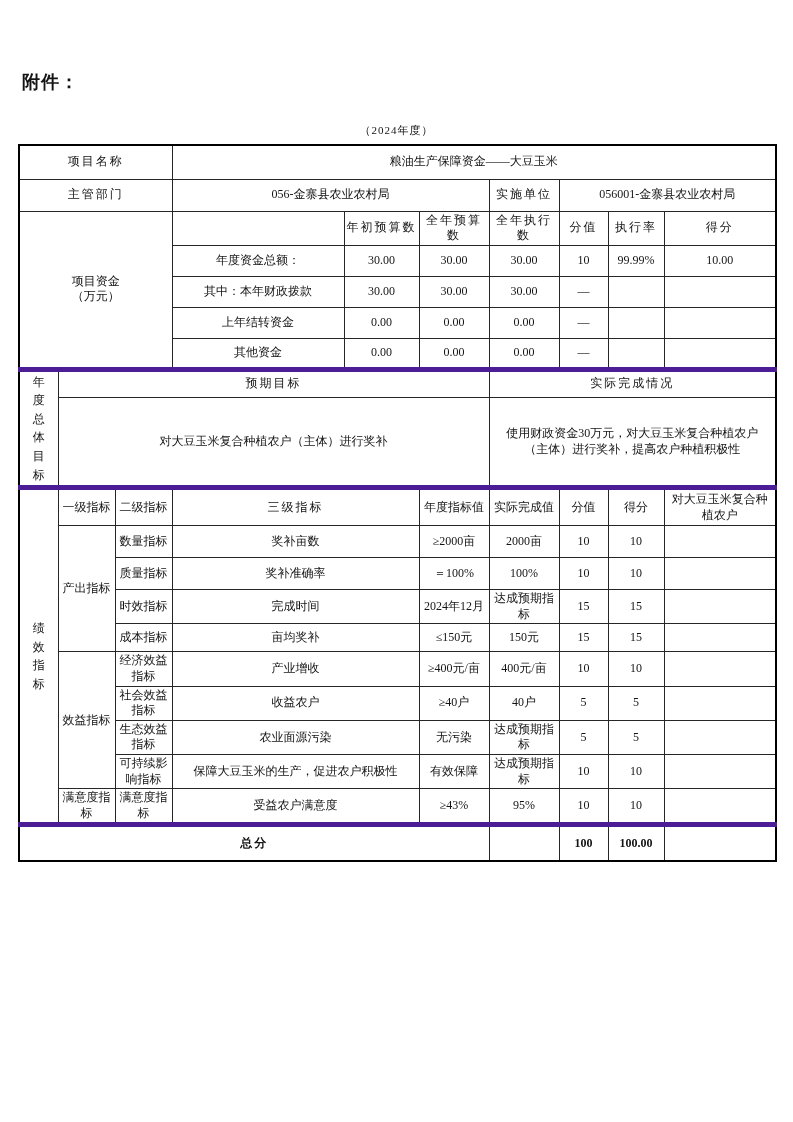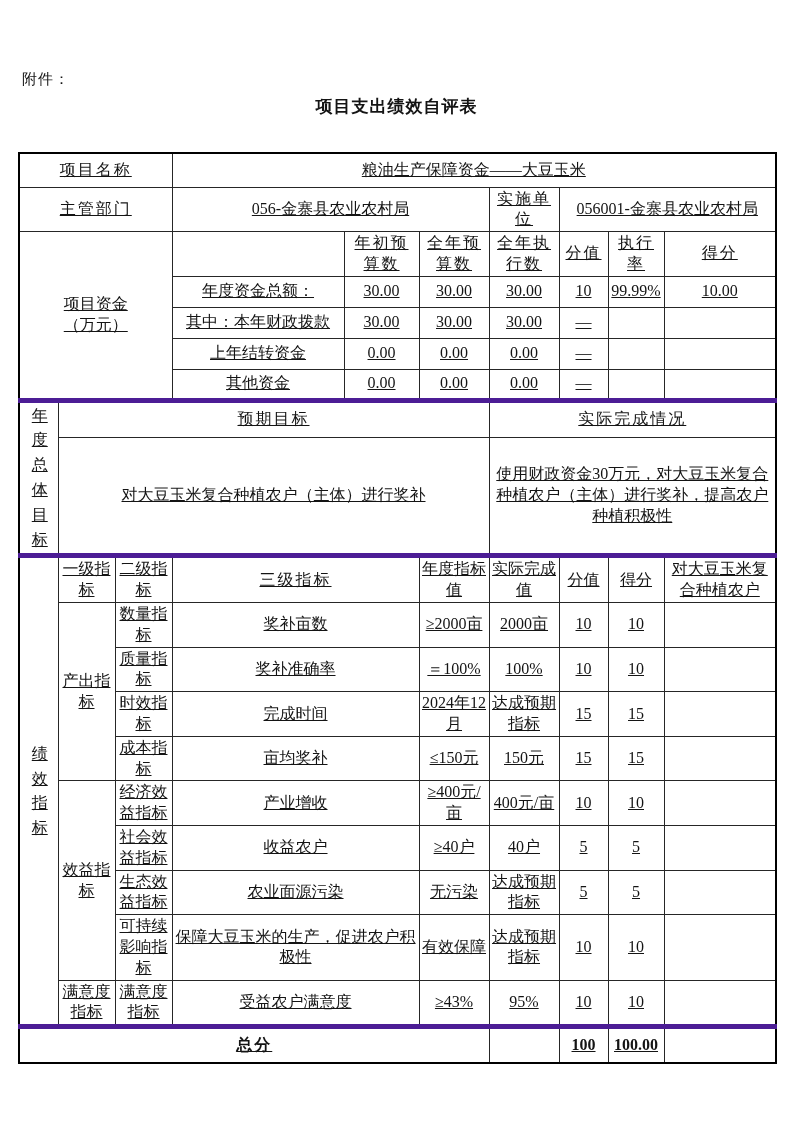--- a/index.html
+++ b/index.html
@@ -6,37 +6,36 @@
   .page{
     position:relative;
     width:793px;height:1122px;
     background:#ffffff;
     font-family:"Liberation Serif","DejaVu Serif",serif;
     color:#141414;
     overflow:hidden;
   }
   .attachment{
     position:absolute;left:22px;top:70px;
-    font-size:15px;font-weight:400;letter-spacing:1px;
+    font-size:18px;font-weight:700;letter-spacing:1px;
   }
   .doc-title{
     position:absolute;left:0;top:95px;width:100%;
     text-align:center;font-size:17px;font-weight:700;letter-spacing:1px;
   }
   .doc-subtitle{
     position:absolute;left:0;top:123px;width:100%;
     text-align:center;font-size:11px;letter-spacing:1px;
   }
   table.main{
-    position:absolute;left:18px;top:152px;
+    position:absolute;left:18px;top:144px;
     width:757px;
     border-collapse:collapse;table-layout:fixed;
-    font-size:16px;
+    font-size:12px;
     border:2px solid #000;
-    text-decoration:underline;
   }
   table.main td{
     border:1px solid #262626;
     text-align:center;vertical-align:middle;
     padding:1px 2px;line-height:1.3;
     overflow:hidden;
     word-break:break-all;
   }
   tr.thick td{border-top:5px solid #4c1d95;}
   td.left{text-align:left;padding-left:4px;}
@@ -47,21 +46,21 @@
     width:14px;margin:0 auto;
     line-height:1.55;word-break:break-all;text-align:center;
   }
 </style>
 </head>
 <body>
 
 <div class="page">
 
   <div class="attachment">附件：</div>
-  <div class="doc-title">项目支出绩效自评表</div>
+  <div class="doc-subtitle">（2024年度）</div>
 
   <table class="main">
     <colgroup>
       <col style="width:39px">
         <col style="width:57px">
         <col style="width:57px">
       <col style="width:172px">
         <col style="width:75px">
         <col style="width:70px">
       <col style="width:70px">

